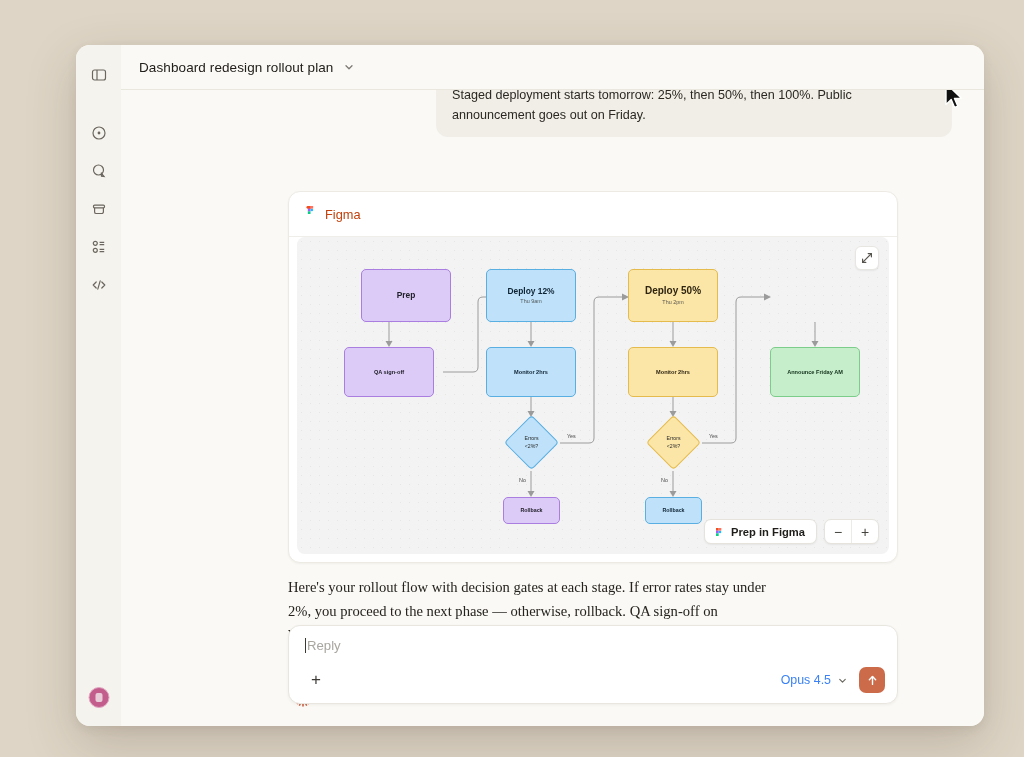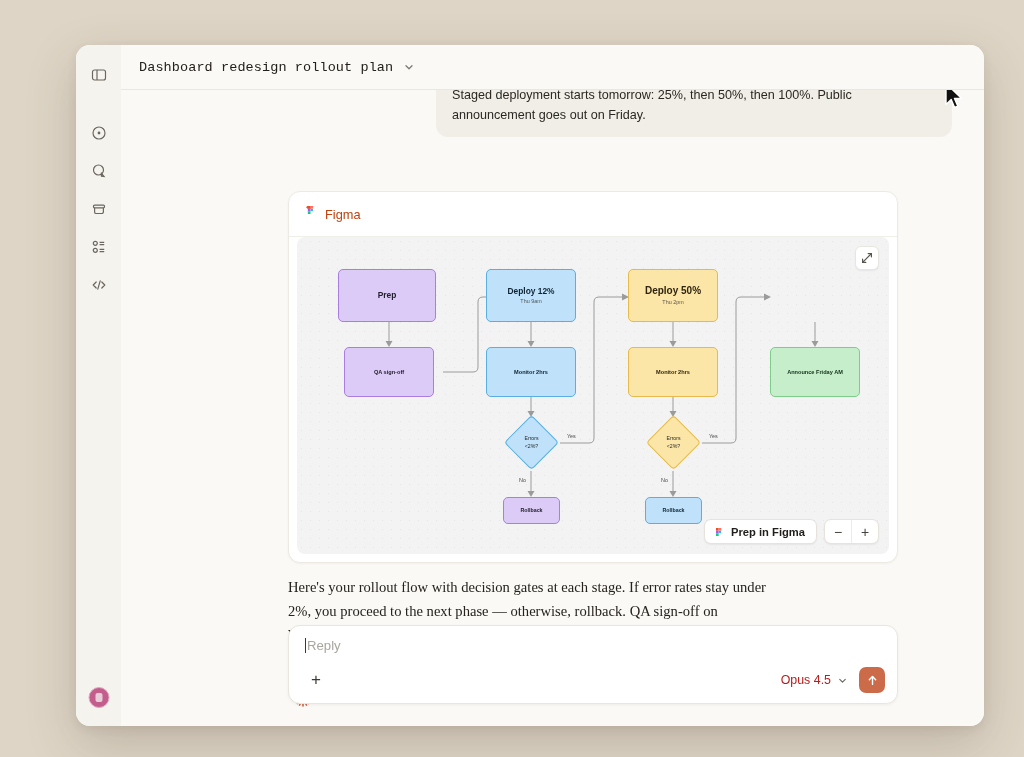--- a/index.html
+++ b/index.html
@@ -57,21 +57,21 @@
   .main { flex: 1 1 auto; display: flex; flex-direction: column; min-width: 0; position: relative; }
 
   .topbar {
     height: 45px; flex: 0 0 45px;
     display: flex; align-items: center;
     padding-left: 18px;
     border-bottom: 1px solid #eae7df;
     background: #faf9f5;
     position: relative; z-index: 5;
   }
-  .title { font-size: 13.5px; color: #23201b; letter-spacing: .1px; font-family: Liberation Mono, monospace; }
+  .title { font-size: 13.5px; color: #23201b; letter-spacing: .1px; }
   .chev {
     margin-left: 10px; color: #7d7a72; display:flex; align-items:center; cursor:pointer;
   }
 
   .thread {
     flex: 1 1 auto; position: relative; overflow: hidden;
     background: #faf9f5;
     padding: 0 18px;
   }
 
@@ -212,21 +212,21 @@
   }
   .plus-btn {
     width: 26px; height: 26px; border-radius: 7px;
     display: flex; align-items: center; justify-content: center;
     color: #3d3a35; cursor: pointer; border: 0; background: transparent;
     font-size: 17px; font-family: inherit;
   }
   .spacer { flex: 1 1 auto; }
   .model {
     display: flex; align-items: center; gap: 6px;
-    font-size: 12.4px; color: #b91c1c; cursor: pointer; margin-right: 11px;
+    font-size: 12.4px; color: #3b82f6; cursor: pointer; margin-right: 11px;
   }
   .send {
     width: 26px; height: 26px; border-radius: 7px;
     background: #cb6b4a; border: 0; cursor: pointer;
     display: flex; align-items: center; justify-content: center;
     color: #fff;
   }
 
   
   .cursor { position: absolute; left: 944px; top: 82px; width: 22px; height: 30px; }
@@ -350,21 +350,21 @@
                   <path d="M467,56.5 L474,60 L467,63.5 Z" fill="#9b9b9b" stroke="none"></path>
 
                   <path d="M376,234 V258"></path>
                     <path d="M372.5,254 L376,260 L379.5,254 Z" fill="#9b9b9b" stroke="none"></path>
 
                   <path d="M518,85 V108"></path>
                     <path d="M514.5,104 L518,110 L521.5,104 Z" fill="#9b9b9b" stroke="none"></path>
                 </g>
               </svg>
 
-              <div class="node n-purple" style="left:41px;top:32px;width:98px;height:53px;">
+              <div class="node n-purple" style="left:64px;top:32px;width:90px;height:53px;">
                 <div class="t" style="font-size:8.4px;color:#20202a">Prep</div>
               </div>
               <div class="node n-purple" style="left:47px;top:110px;width:90px;height:50px;">
                 <div class="t" style="font-size:5.6px;color:#20202a">QA sign-off</div>
               </div>
               <div class="diamond n-blue" style="left:215px;top:186px;width:39px;height:39px;">
                 <div class="dtxt">
                   <div>Errors</div>
                   <div>&lt;2%?</div>
                 </div>

